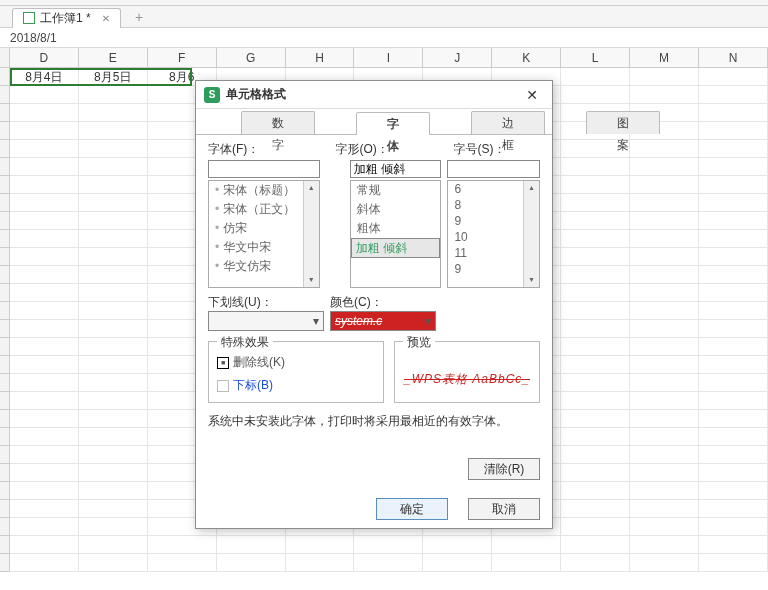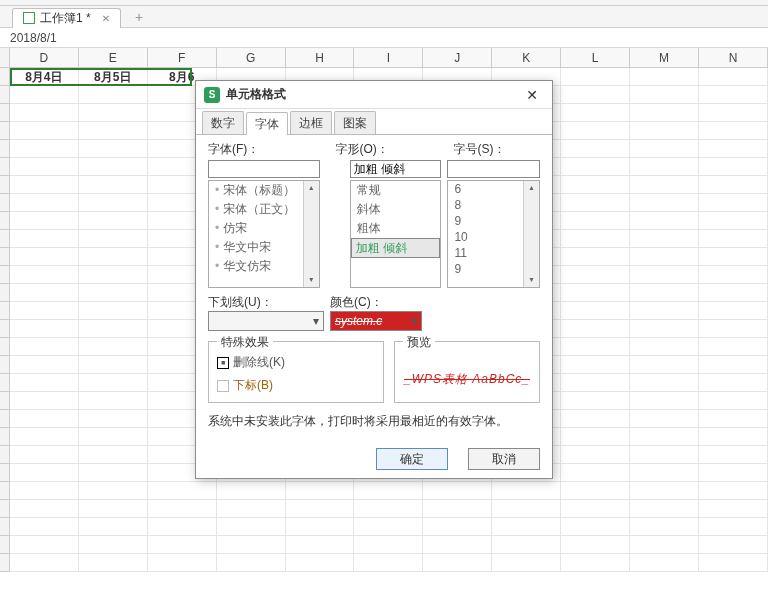--- a/index.html
+++ b/index.html
@@ -7,55 +7,55 @@
   .menubar { height: 6px; background: #f5f5f5; border-bottom: 1px solid #ccc; display: flex; gap: 30px; padding-left: 36px; color: #666; font-size: 11px; overflow: hidden; align-items: flex-end; }
   .tabbar { height: 22px; background: #f5f5f5; border-bottom: 1px solid #d0d0d0; display: flex; align-items: center; padding-left: 12px; }
   .wb-tab { height: 20px; display: flex; align-items: center; gap: 5px; padding: 0 10px; background: #fff; border: 1px solid #c0c0c0; border-bottom: none; border-top-left-radius: 3px; border-top-right-radius: 3px; margin-top: 2px; }
   .wb-icon { width: 12px; height: 12px; border: 1px solid #3a9c50; }
   .wb-close { color: #888; font-size: 10px; margin-left: 6px; }
   .tab-add { margin-left: 14px; color: #999; font-size: 14px; }
   .formula { height: 20px; border-bottom: 1px solid #d8d8d8; display: flex; align-items: center; padding-left: 10px; color: #444; }
   .colhdr { height: 20px; display: flex; border-bottom: 1px solid #ccc; }
   .rowh { width: 10px; border-right: 1px solid #ccc; background: #f3f3f3; }
   .ch { width: 70px; border-right: 1px solid #ccc; text-align: center; line-height: 20px; color: #444; background: #f8f8f8; }
-  .grid { position: relative; font-weight: bold; }
+  .grid { position: relative; }
   .grow { display: flex; height: 18px; }
   .rc { width: 10px; border-right: 1px solid #ccc; border-bottom: 1px solid #ccc; background: #f3f3f3; }
   .gc { width: 70px; border-right: 1px solid #e5e5e5; border-bottom: 1px solid #e5e5e5; text-align: center; line-height: 18px; color: #333; }
   .selrow .gc { background: transparent; }
   .selwrap { position:absolute; top:0; left:10px; width:182px; height:18px; border:2px solid #2e7d32; box-sizing:border-box; pointer-events:none; }
   
   .dialog { position: absolute; left: 195px; top: 80px; width: 358px; background: #fff; border: 1px solid #8c8c8c; box-shadow: 2px 2px 10px rgba(0,0,0,.25); }
   .dlg-title { display: flex; align-items: center; height: 28px; padding: 0 8px; border-bottom: 1px solid #ddd; }
   .dlg-icon { width: 16px; height: 16px; background: #2e9c5a; border-radius: 3px; margin-right: 6px; display:flex; align-items:center; justify-content:center; color:#fff; font-size:10px; font-weight:bold;}
   .dlg-title-text { font-weight: bold; flex: 1; }
   .dlg-close { width: 24px; text-align: center; font-size: 14px; cursor: pointer; }
   .dlg-tabs { display: flex; border-bottom: 1px solid #bbb; height: 24px; padding-left: 6px; gap:2px; margin-top:2px;}
-  .dlg-tab { padding: 0 8px; line-height: 22px; border: 1px solid #bbb; border-bottom: none; background: #eee; color: #444; border-top-left-radius:2px; border-top-right-radius:2px;}
-  .dlg-tab.active { background: #fff; position: relative; top: 1px; }
+  .dlg-tab { padding: 0 30px; line-height: 22px; border: 1px solid #bbb; border-bottom: none; background: #eee; color: #444; border-top-left-radius:2px; border-top-right-radius:2px;margin-left:39px;}
+  .dlg-tab.active { background: #fff; position: relative; top: 1px; font-weight: bold; }
   .dlg-body { padding: 6px 12px 10px 12px; }
   .row-lbl { display: flex; gap: 22px; margin-bottom: 2px; }
   .row-lbl > div:nth-child(1){ width:112px;} .row-lbl > div:nth-child(2){ width:102px;} .row-lbl > div:nth-child(3){ width:92px;}
   .threecol { display: flex; gap: 6px; }
   .fontbox { width: 116px; }
   .stylebox { width: 95px; margin-left: 24px; }
   .sizebox { width: 96px; }
   .txt { width: 100%; height: 18px; border: 1px solid #888; padding: 1px 3px; margin-bottom: 2px; }
   .list { width: 100%; height: 108px; border: 1px solid #aaa; overflow: hidden; position:relative; }
   .li { padding: 1px 6px; color: #666; cursor:pointer; white-space:nowrap;}
   .li.sel { background: #e7e7e7; color: #2e9c5a; }
   .li .dot::before { content: "•"; margin-right:4px; color:#aaa;}
   .sb { position:absolute; right:0; top:0; width:16px; height:100%; background:#f0f0f0; border-left:1px solid #ccc;}
   .sb::before{content:"▴"; display:block; text-align:center; font-size:8px; color:#666; line-height:14px;}
   .sb::after{content:"▾"; display:block; text-align:center; font-size:8px; color:#666; position:absolute; bottom:0; width:100%; line-height:14px;}
   .row2 { display: flex; gap: 6px; margin-top: 6px; }
   .lbl2a{width:116px;} .lbl2b{width:106px;}
   .sel { height: 20px; border: 1px solid #888; display: flex; align-items: center; justify-content: space-between; padding: 0 4px; background:#f5f5f5;}
   .arrow::after { content: "▾"; color:#555; }
-  .colorsel { width:92px; background:#c22; color:#fff;}
+  .colorsel { width:106px; background:#c22; color:#fff;}
   .colorsel .txtspan{ text-decoration:line-through; font-style:italic;}
   .fx-pv { display: flex; gap: 10px; margin-top: 10px; }
   .fxbox { border: 1px solid #bbb; width: 176px; padding: 6px 8px 8px 8px; position:relative; }
   .fxlegend { position:absolute; top:-8px; left:8px; background:#fff; padding:0 4px;}
   .chk { display: flex; align-items: center; gap: 4px; margin-top: 6px; color:#555;}
   .cb { width:12px; height:12px; border:1px solid #888; display:inline-flex; align-items:center; justify-content:center; font-size:9px; }
   .cb.on { border-color:#000;}
   .cb.on::after{content:"■"; font-size:7px;}
   .cb.dis { border-color:#bbb; color:#bbb;}
   .pvbox { border:1px solid #bbb; width:146px; position:relative; display:flex; align-items:flex-end; justify-content:center;}
@@ -565,29 +565,32 @@
 
     <div class="fx-pv">
       <div class="fxbox">
         <span class="fxlegend">特殊效果</span>
         <div class="chk">
             <span class="cb on"></span>
             <span>删除线(K)</span>
           </div>
         <div class="chk">
             <span class="cb dis"></span>
-            <span style="color:#a16207">下标(B)</span>
+            <span style="color:#1d4ed8">下标(B)</span>
           </div>
       </div>
       <div class="pvbox">
         <span class="fxlegend">预览</span>
         <span class="pv-text">_WPS表格  AaBbCc_</span>
       </div>
     </div>
 
     <div class="note">系统中未安装此字体，打印时将采用最相近的有效字体。</div>
 
+    <div class="rowbtn">
+      <div class="btn">清除(R)</div>
+    </div>
   </div>
   <div class="footer">
     <div class="btn ok">确定</div>
     <div class="btn">取消</div>
   </div>
 </div>
 
 </body></html>

